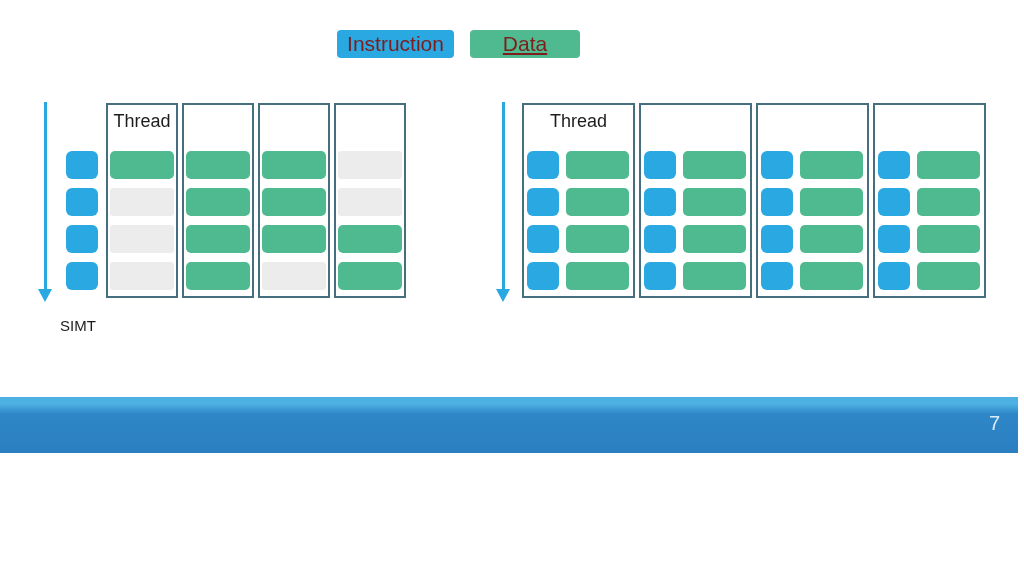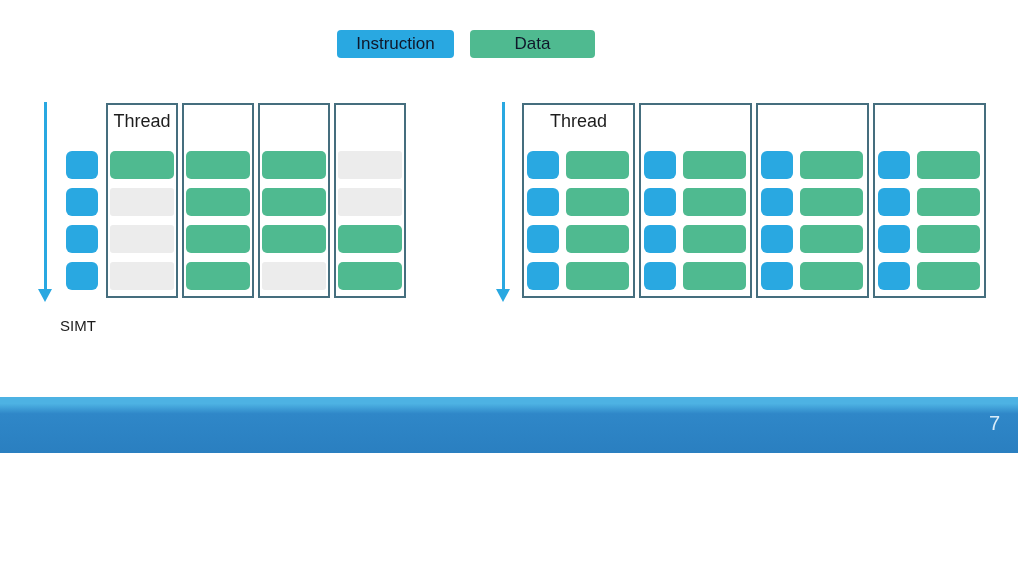--- a/index.html
+++ b/index.html
@@ -10,25 +10,25 @@
     --bar:#2a7fc0;
     --barlight:#4db2e3;
   }
   html,body{margin:0;padding:0;background:#ffffff;}
   .slide{
     position:relative;width:1024px;height:576px;background:#ffffff;
     font-family:"Liberation Sans",sans-serif;overflow:hidden;
   }
   
   .chip{
-    position:absolute;height:28px;border-radius:4px;color:#0f172a;
-    font-size:17px;line-height:28px;text-align:center;
+    position:absolute;height:28px;border-radius:4px;color:#7f1d1d;
+    font-size:21px;line-height:28px;text-align:center;
   }
   #chip-instruction{left:337px;top:30px;width:117px;background:var(--blue);}
-  #chip-data{left:470px;top:30px;width:125px;background:var(--green);}
+  #chip-data{left:470px;top:30px;width:110px;background:var(--green);text-decoration:underline;}
   
   .arrow{position:absolute;width:14px;height:200px;}
   .arrow .shaft{position:absolute;left:5.5px;top:0;width:3px;height:188px;background:var(--blue);}
   .arrow .head{
     position:absolute;left:0;bottom:0;width:0;height:0;
     border-left:7px solid transparent;border-right:7px solid transparent;
     border-top:13px solid var(--blue);
   }
   #simt-arrow{left:38px;top:102px;}
   #mimd-arrow{left:496px;top:102px;}

